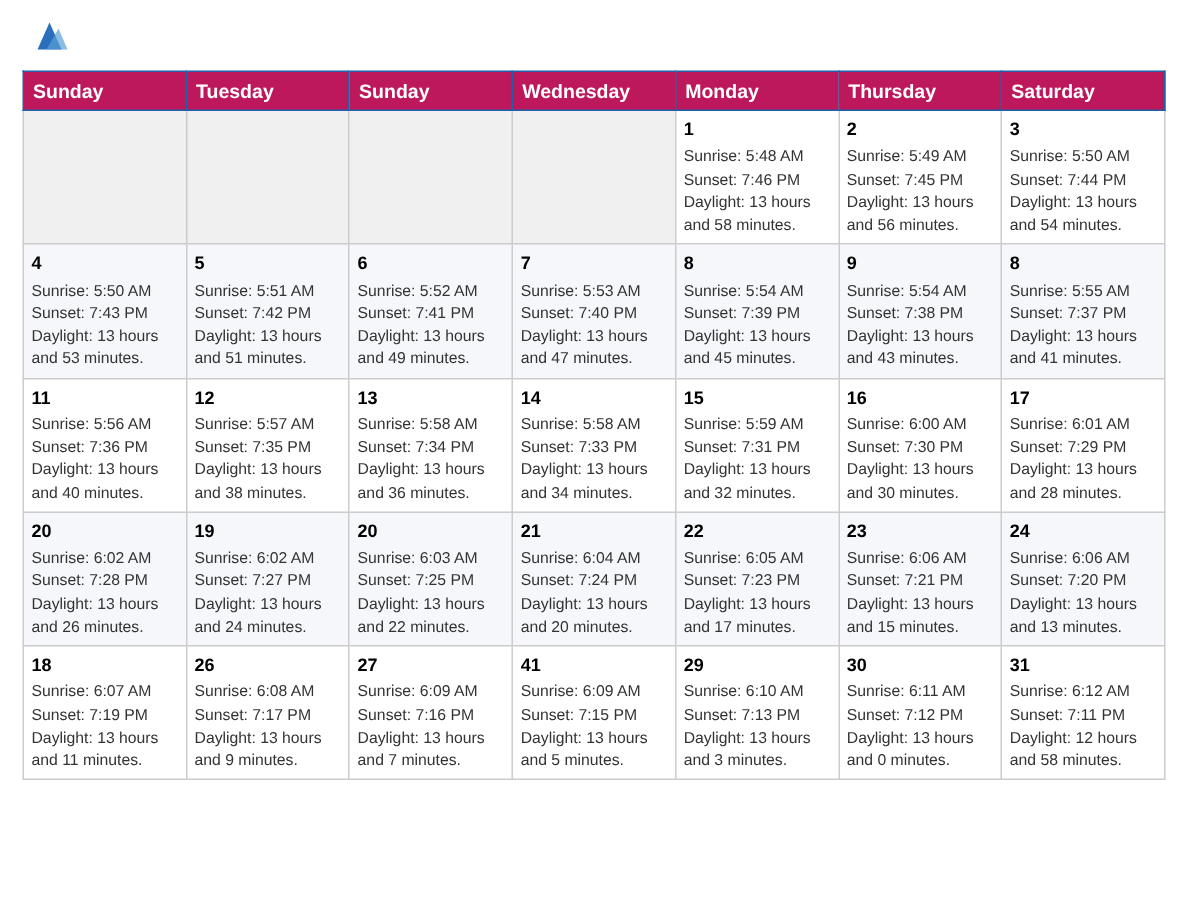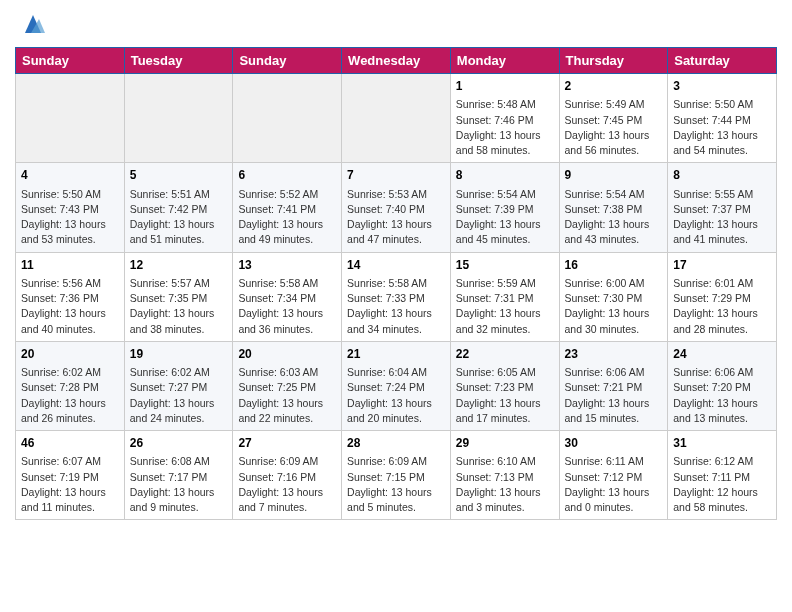--- a/index.html
+++ b/index.html
@@ -230,33 +230,33 @@
           <span class="day-number">23</span>
           <div class="day-info">Sunrise: 6:06 AM<br>Sunset: 7:21 PM<br>Daylight: 13 hours and 15 minutes.</div>
         </td>
         <td>
           <span class="day-number">24</span>
           <div class="day-info">Sunrise: 6:06 AM<br>Sunset: 7:20 PM<br>Daylight: 13 hours and 13 minutes.</div>
         </td>
       </tr>
       <tr>
         <td>
-          <span class="day-number">46</span>
+          <span class="day-number">18</span>
           <div class="day-info">Sunrise: 6:07 AM<br>Sunset: 7:19 PM<br>Daylight: 13 hours and 11 minutes.</div>
         </td>
         <td>
           <span class="day-number">26</span>
           <div class="day-info">Sunrise: 6:08 AM<br>Sunset: 7:17 PM<br>Daylight: 13 hours and 9 minutes.</div>
         </td>
         <td>
           <span class="day-number">27</span>
           <div class="day-info">Sunrise: 6:09 AM<br>Sunset: 7:16 PM<br>Daylight: 13 hours and 7 minutes.</div>
         </td>
         <td>
-          <span class="day-number">28</span>
+          <span class="day-number">41</span>
           <div class="day-info">Sunrise: 6:09 AM<br>Sunset: 7:15 PM<br>Daylight: 13 hours and 5 minutes.</div>
         </td>
         <td>
           <span class="day-number">29</span>
           <div class="day-info">Sunrise: 6:10 AM<br>Sunset: 7:13 PM<br>Daylight: 13 hours and 3 minutes.</div>
         </td>
         <td>
           <span class="day-number">30</span>
           <div class="day-info">Sunrise: 6:11 AM<br>Sunset: 7:12 PM<br>Daylight: 13 hours and 0 minutes.</div>
         </td>

